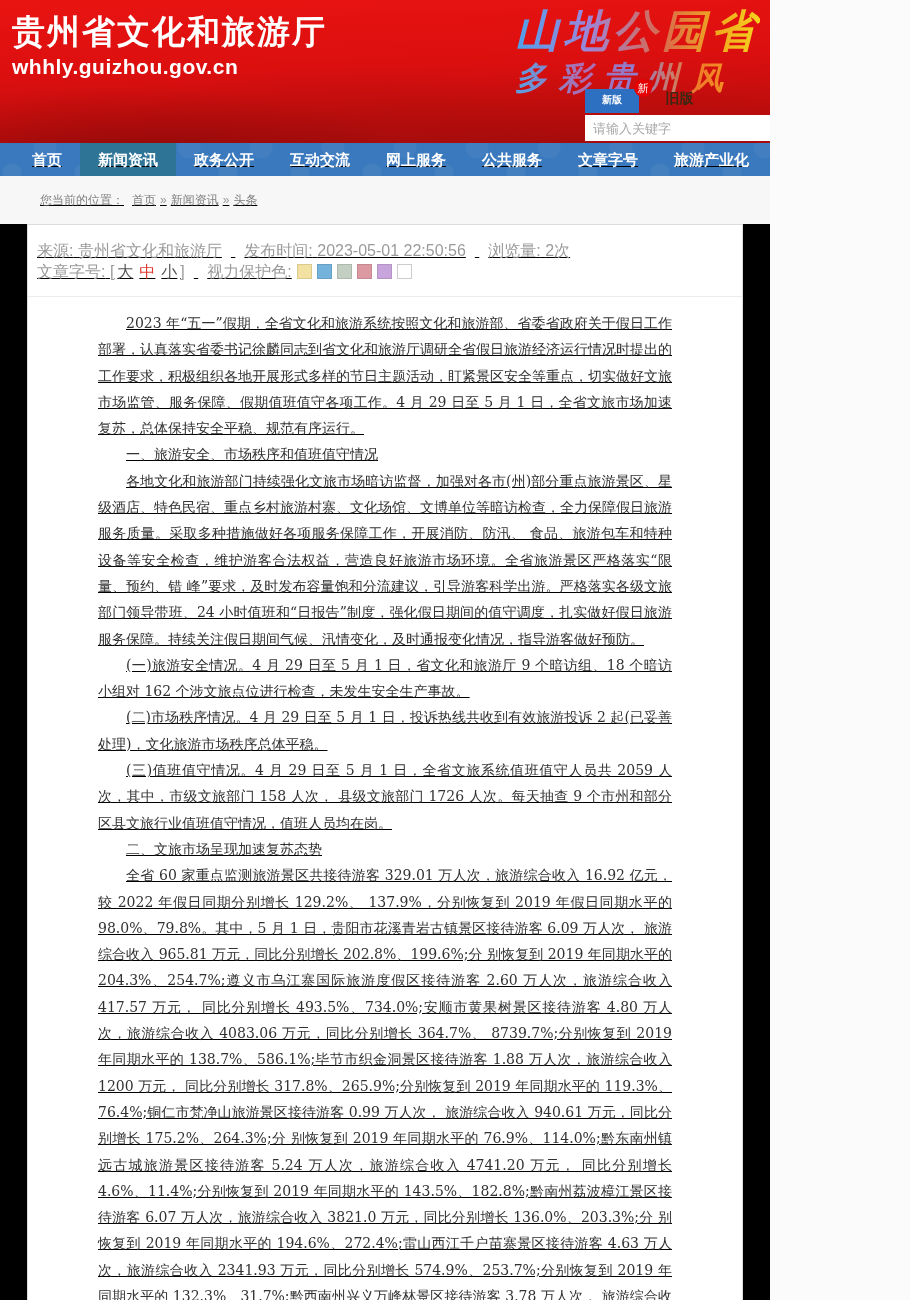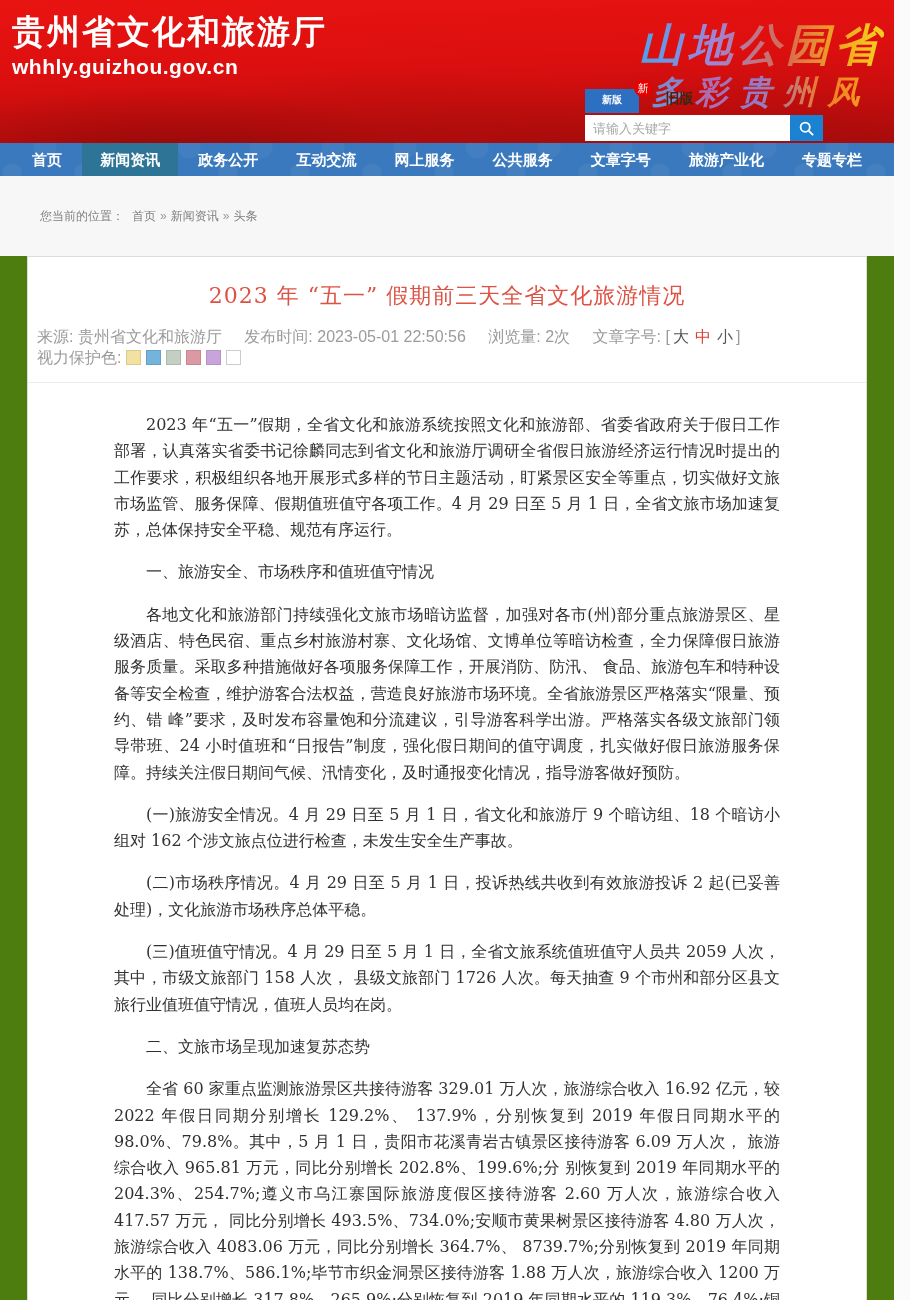--- a/index.html
+++ b/index.html
@@ -1,32 +1,32 @@
 <!DOCTYPE html>
 <html lang="zh" style="--header-red: #d90f0f; --nav-blue: #3a79bd; --nav-active: #2d7496; --title-color: #dd5244; --search-button-blue: #1b82d2;"><head>
 <meta charset="utf-8">
 <style>
   html,body{margin:0;padding:0;}
   body{width:910px;font-family:"Liberation Sans","DejaVu Sans",sans-serif;background:#fbfbfb;}
-  .page{width:894px;height:1300px;display:flex;flex-direction:column;overflow:hidden;background:#4d7c0f;}
+  .page{width:770px;height:1300px;display:flex;flex-direction:column;overflow:hidden;background:#000000;text-decoration:underline;}
 
   
   .site-header{
     position:relative;height:143px;flex:0 0 143px;
     background:
       radial-gradient(ellipse 420px 120px at 18% 115%, rgba(90,5,5,.45), transparent 65%),
       radial-gradient(ellipse 520px 140px at 78% 120%, rgba(120,8,8,.30), transparent 70%),
       radial-gradient(ellipse 300px 90px at 45% 90%, rgba(150,12,12,.28), transparent 70%),
       linear-gradient(178deg,#e81412 0%,#dc0f0f 45%,#c00d0d 80%,#ad0c0c 100%);
     overflow:hidden;
   }
   .site-id{position:absolute;left:12px;top:13px;color:#fff;z-index:2;}
   .site-title{font-size:33px;font-weight:bold;letter-spacing:2px;line-height:1.15;}
   .site-url{font-size:21px;font-weight:bold;margin-top:4px;letter-spacing:.5px;}
-  .slogan{position:absolute;right:10px;top:16px;text-align:center;z-index:1;
+  .slogan{position:absolute;right:10px;top:2px;text-align:left;z-index:1;
     font-style:italic;font-weight:bold;font-family:"DejaVu Serif","Liberation Serif",serif;}
   .slogan-line1{font-size:44px;letter-spacing:5px;
     background:linear-gradient(90deg,#4fa0ea 0%,#9d86d8 30%,#d8694f 60%,#f0a81e 82%,#f5d21e 100%);
     -webkit-background-clip:text;background-clip:text;color:transparent;}
   .slogan-line2{font-size:32px;margin-top:-4px;letter-spacing:12px;
     background:linear-gradient(90deg,#58a0e2 0%,#b06cb0 28%,#8f7ccc 48%,#ef7b28 75%,#f7a81c 100%);
     -webkit-background-clip:text;background-clip:text;color:transparent;}
   .version-tabs{position:absolute;left:585px;top:89px;z-index:3;height:27px;}
   .tab-new{display:inline-block;background:#2d6fc0;color:#fff;font-size:10px;font-weight:bold;
     padding:4px 17px 6px;cursor:pointer;}
@@ -43,40 +43,40 @@
   .main-nav{height:33px;flex:0 0 33px;display:flex;justify-content:space-between;padding:0 14px;
     background:
       radial-gradient(circle at 12px 30px, rgba(255,255,255,.05) 9px, transparent 10px),
       radial-gradient(circle at 45px 4px, rgba(255,255,255,.04) 11px, transparent 12px),
       var(--nav-blue,#3a79bd);
     background-size:72px 33px,72px 33px,auto;}
   .nav-item{color:#fff;font-size:15px;font-weight:bold;line-height:33px;padding:0 18px;cursor:pointer;white-space:nowrap;}
   .nav-item.active{background:var(--nav-active,#2d7496);}
 
   
-  .breadcrumb-bar{height:48px;flex:0 0 48px;display:flex;align-items:center;padding:16px 40px;
+  .breadcrumb-bar{height:48px;flex:0 0 48px;display:flex;align-items:center;padding:0 40px;
     font-size:12px;color:#808080;background:#f7f7f7;}
   .bc-prefix{margin-right:6px;}
   .bc-link{color:#808080;margin:0 2px;cursor:pointer;}
   .bc-sep{color:#9a9a9a;margin:0 2px;}
 
   
   .panel{flex:1;margin:0 27px;background:#fff;border:1px solid #dcdcdc;border-bottom:none;overflow:hidden;}
   .article-title{margin:24px 10px 0;text-align:center;font-size:22px;font-weight:400;
     color:var(--title-color,#dd5244);letter-spacing:1px;
     font-family:"DejaVu Serif","Liberation Serif",serif;}
   .meta{margin-top:16px;text-align:left;font-size:16px;color:#9b9b9b;}
   .meta-item{margin:0 9px;white-space:nowrap;}
   .fs-opt{margin:0 3px;cursor:pointer;color:#555;}
   .fs-opt.mid{color:#e03a30;}
   .swatch{display:inline-block;width:13px;height:13px;margin-left:5px;vertical-align:-2px;
     border:1px solid rgba(0,0,0,.10);cursor:pointer;}
   .divider{border-bottom:1px solid #ececec;margin-top:13px;}
   .article-body{padding:13px 70px 30px;}
-  .para{margin:16px;text-indent:2em;font-size:16px;line-height:26.3px;color:#313131;text-align:justify;
+  .para{margin:0;text-indent:2em;font-size:14px;line-height:26.3px;color:#313131;text-align:justify;
     font-family:"DejaVu Serif","Liberation Serif",serif;}
 </style>
 </head>
 <body>
 
 <div class="page">
 
   <header class="site-header">
     <div class="site-id">
       <div class="site-title">贵州省文化和旅游厅</div>
@@ -115,21 +115,20 @@
       <div class="nav-item">旅游产业化</div>
       <div class="nav-item">专题专栏</div>
     </nav>
 
   <div class="breadcrumb-bar">
     <span class="bc-prefix">您当前的位置：</span>
     <span><span class="bc-link">首页</span><span class="bc-sep">»</span><span class="bc-link">新闻资讯</span><span class="bc-sep">»</span><span class="bc-link">头条</span></span>
   </div>
 
   <main class="panel">
-    <h1 class="article-title">2023 年 “五一” 假期前三天全省文化旅游情况</h1>
 
     <div class="meta">
       <span class="meta-item"><span>来源:</span>
         <span>贵州省文化和旅游厅</span></span>
       <span class="meta-item"><span>发布时间:</span>
         <span>2023-05-01 22:50:56</span></span>
       <span class="meta-item"><span>浏览量:</span>
         <span>2次</span></span>
       <span class="meta-item"><span>文章字号:</span>
         <span>[</span><span class="fs-opt">大</span><span class="fs-opt mid">中</span><span class="fs-opt">小</span><span>]</span></span>

